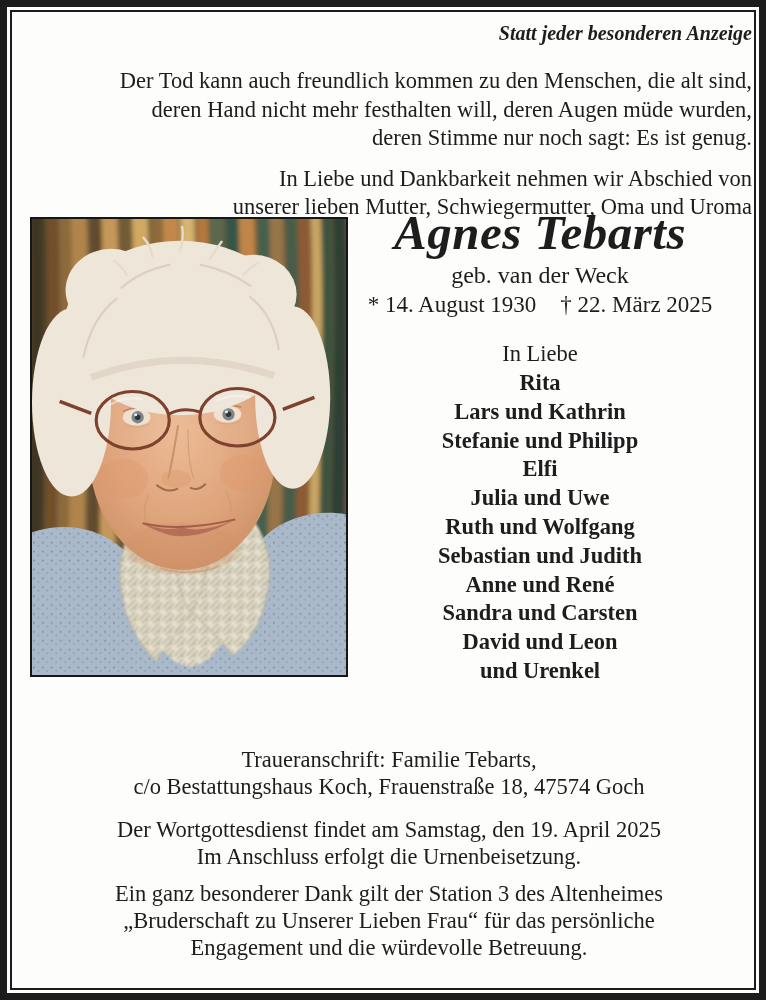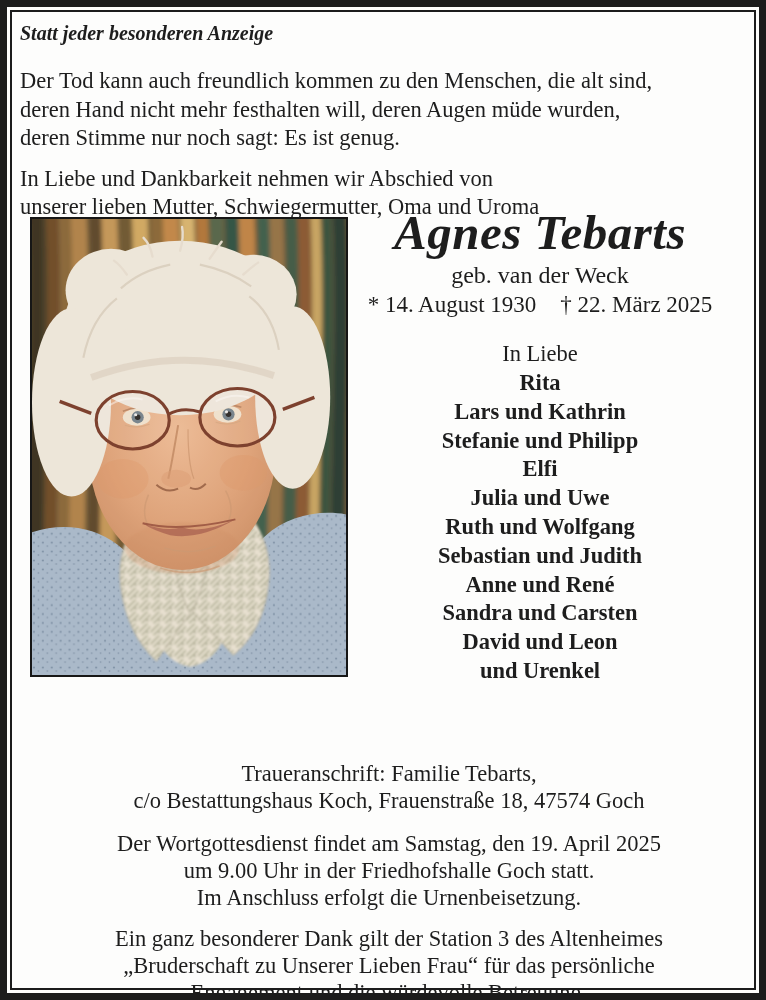--- a/index.html
+++ b/index.html
@@ -14,22 +14,22 @@
     overflow:hidden;
     box-sizing:border-box;
     border:7px solid #1c1c1c;   
   }
   .inner-frame{
     position:absolute; inset:3px;
     border:2px solid #1c1c1c;   
     pointer-events:none;
   }
   .top-section{
-    position:absolute; top:14px; left:13px; right:1px;
-    text-align:left;
+    position:absolute; top:14px; left:13px; right:7px;
+    text-align:right;
   }
   .pre-note{
     font-size:20px; line-height:25px;
     font-weight:bold; font-style:italic;
   }
   .poem{margin:21px 0 0; font-size:22.5px; line-height:28.5px;}
   .intro{margin:12px 0 16px; font-size:22.5px; line-height:28.5px;}
 
   .photo-wrap{
     position:absolute; left:23px; top:210px;
@@ -56,21 +56,21 @@
     display:flex; justify-content:center; gap:24px;
     white-space:nowrap;
   }
   .lead{font-size:22.5px; line-height:27px; margin-top:22px;}
   .mourners{margin-top:2px; font-size:22.5px; font-weight:bold; line-height:28.8px;}
 
   .bottom-section{
     position:absolute; top:739px; left:13px; right:1px;
     text-align:center; font-size:22.5px; line-height:27px;
   }
-  .bottom-section .blk{margin:14px;}
+  .bottom-section .blk{margin:0;}
   .bottom-section .blk + .blk{margin-top:16px;}
   .bottom-section .blk.thanks{margin-top:10px;}
 </style>
 </head>
 <body>
 
 <div class="page">
   <div class="inner-frame"></div>
 
   <div class="top-section">
@@ -258,21 +258,20 @@
     </div>
   </div>
 
   <div class="bottom-section">
     <p class="blk">
       <span style="display:block">Traueranschrift: Familie Tebarts,</span>
       <span style="display:block">c/o Bestattungshaus Koch, Frauenstraße 18, 47574 Goch</span>
     </p>
     <p class="blk">
       <span style="display:block">Der Wortgottesdienst findet am Samstag, den 19. April 2025</span>
-      <span style="display:block">um 9.00 Uhr in der Friedhofshalle Goch statt.</span>
       <span style="display:block">Im Anschluss erfolgt die Urnenbeisetzung.</span>
     </p>
     <p class="blk thanks">
       <span style="display:block">Ein ganz besonderer Dank gilt der Station 3 des Altenheimes</span>
       <span style="display:block">„Bruderschaft zu Unserer Lieben Frau“ für das persönliche</span>
       <span style="display:block">Engagement und die würdevolle Betreuung.</span>
     </p>
   </div>
 </div>
 

